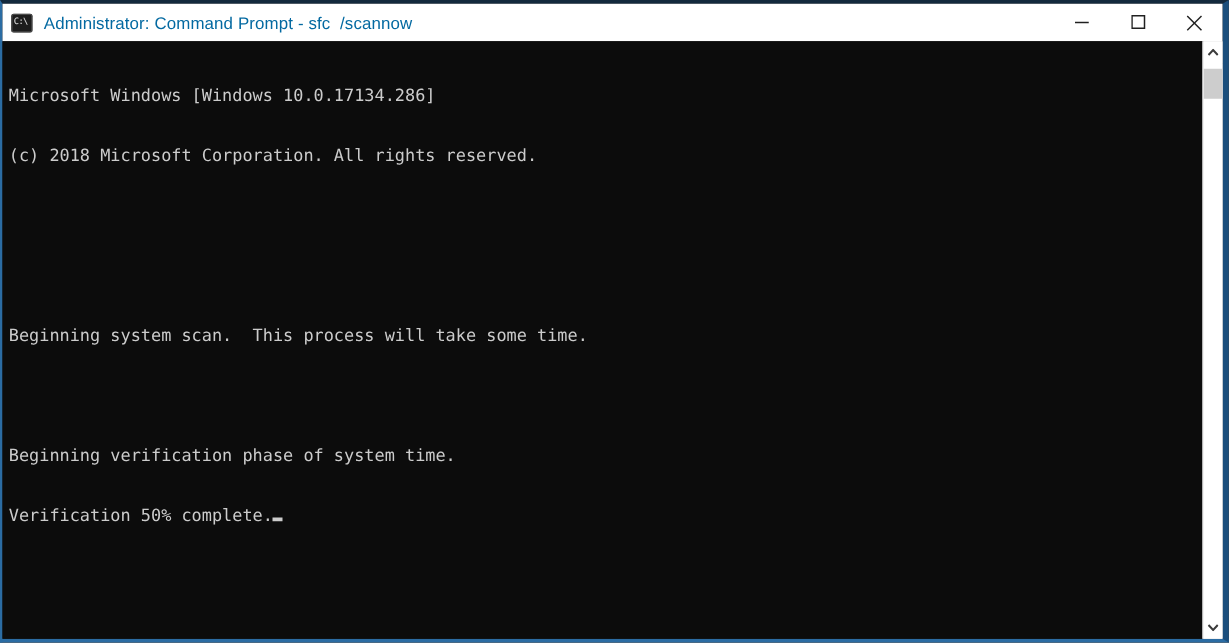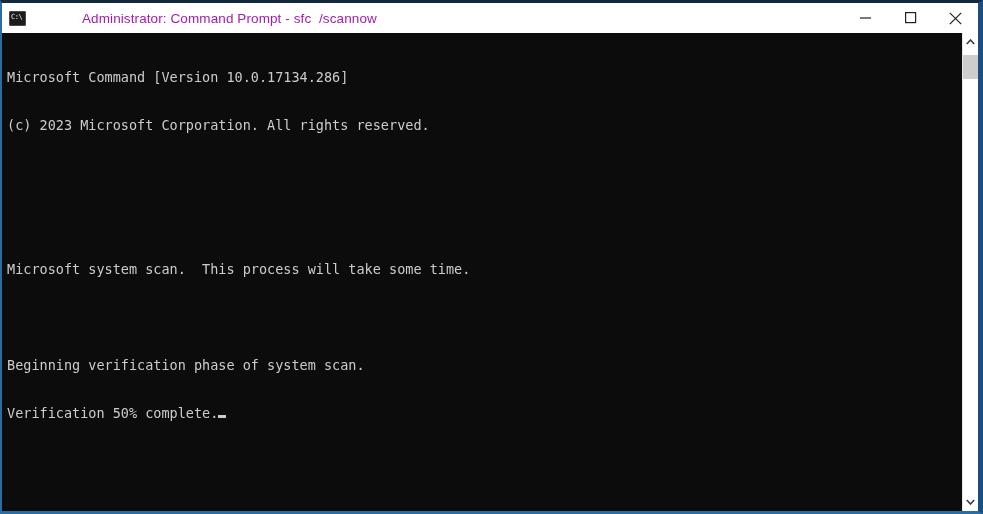--- a/index.html
+++ b/index.html
@@ -56,24 +56,23 @@
     left: 2px;
     top: 3px;
     font-family: "DejaVu Sans Mono", monospace;
     font-size: 7px;
     line-height: 7px;
     color: #e8e8e8;
     letter-spacing: -0.5px;
   }
   .titlebar-title {
     font-size: 13.5px;
-    color: #a21caf;
+    color: #0369a1;
     white-space: pre;
     letter-spacing: 0.1px;
-    margin-left: 47px;
   }
   .titlebar-controls {
     margin-left: auto;
     display: flex;
     height: 30px;
     align-items: stretch;
   }
   .tb-btn {
     width: 45px;
     display: flex;
@@ -183,27 +182,27 @@
         <svg width="13" height="13" viewBox="0 0 13 13">
           <line x1="0.8" y1="0.8" x2="12.2" y2="12.2" stroke="#202020" stroke-width="1.2"></line>
           <line x1="12.2" y1="0.8" x2="0.8" y2="12.2" stroke="#202020" stroke-width="1.2"></line>
         </svg>
       </div>
     </div>
   </div>
 
   <div class="console">
     <div class="console-lines">
-      <div class="console-line">Microsoft Command [Version 10.0.17134.286]</div>
-      <div class="console-line">(c) 2023 Microsoft Corporation. All rights reserved.</div>
+      <div class="console-line">Microsoft Windows [Windows 10.0.17134.286]</div>
+      <div class="console-line">(c) 2018 Microsoft Corporation. All rights reserved.</div>
       <div class="console-line"></div>
       <div class="console-line"></div>
-      <div class="console-line">Microsoft system scan.  This process will take some time.</div>
+      <div class="console-line">Beginning system scan.  This process will take some time.</div>
       <div class="console-line"></div>
-      <div class="console-line">Beginning verification phase of system scan.</div>
+      <div class="console-line">Beginning verification phase of system time.</div>
       <div class="console-line"><span>Verification 50% complete.</span><span class="cursor"></span></div>
     </div>
   </div>
 
   <div class="scrollbar">
     <div class="sb-btn up">
       <svg width="9" height="6" viewBox="0 0 9 6">
         <polyline points="0.8,5 4.5,1 8.2,5" fill="none" stroke="#3c3c3c" stroke-width="1.6"></polyline>
       </svg>
     </div>

